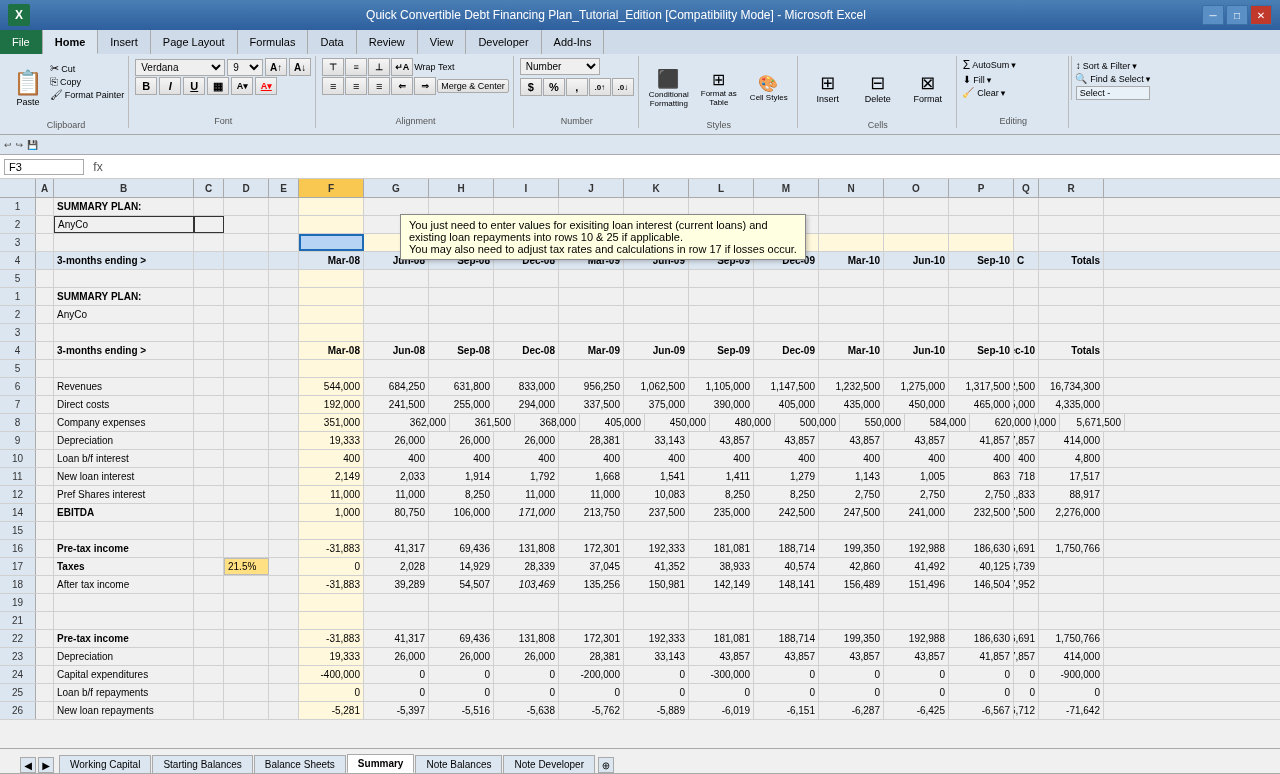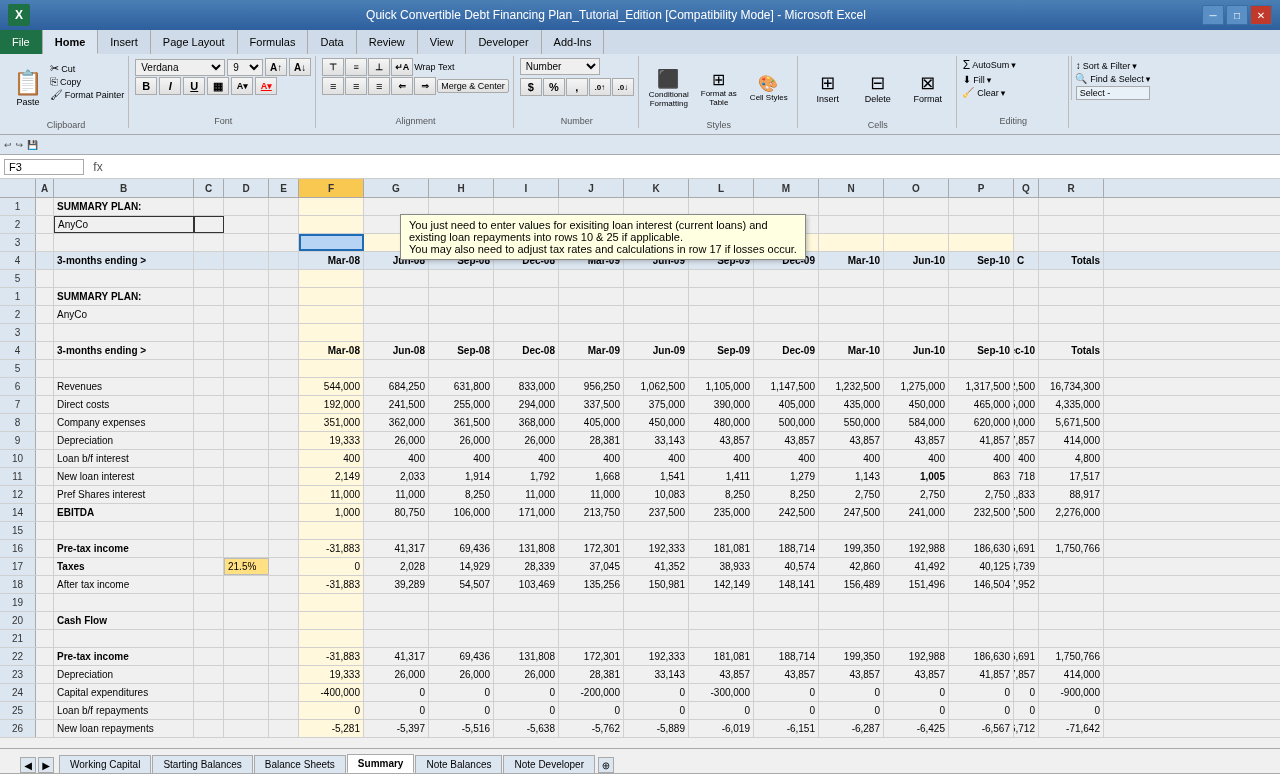--- a/index.html
+++ b/index.html
@@ -565,21 +565,21 @@
             <div class="cell right" style="width: 65px; min-width: 65px;">4,335,000</div>
           </div>
           <div class="sheet-row">
             <div class="row-num">8</div>
             <div class="cell" style="width: 18px; min-width: 18px;"></div>
             <div class="cell" style="width: 140px; min-width: 140px;">Company expenses</div>
             <div class="cell" style="width: 30px; min-width: 30px;"></div>
             <div class="cell" style="width: 45px; min-width: 45px;"></div>
             <div class="cell" style="width: 30px; min-width: 30px;"></div>
             <div class="cell selected-col right" style="width: 65px; min-width: 65px;">351,000</div>
-            <div class="cell right" style="width: 65px; min-width: 65px;">362,000</div>
+            <div class="cell right" style="width: 65px; min-width: 65px; margin-left: 21px;">362,000</div>
             <div class="cell right" style="width: 65px; min-width: 65px;">361,500</div>
             <div class="cell right" style="width: 65px; min-width: 65px;">368,000</div>
             <div class="cell right" style="width: 65px; min-width: 65px;">405,000</div>
             <div class="cell right" style="width: 65px; min-width: 65px;">450,000</div>
             <div class="cell right" style="width: 65px; min-width: 65px;">480,000</div>
             <div class="cell right" style="width: 65px; min-width: 65px;">500,000</div>
             <div class="cell right" style="width: 65px; min-width: 65px;">550,000</div>
             <div class="cell right" style="width: 65px; min-width: 65px;">584,000</div>
             <div class="cell right" style="width: 65px; min-width: 65px;">620,000</div>
             <div class="cell right" style="width: 25px; min-width: 25px;">640,000</div>
@@ -636,21 +636,21 @@
             <div class="cell" style="width: 30px; min-width: 30px;"></div>
             <div class="cell selected-col right" style="width: 65px; min-width: 65px;">2,149</div>
             <div class="cell right" style="width: 65px; min-width: 65px;">2,033</div>
             <div class="cell right" style="width: 65px; min-width: 65px;">1,914</div>
             <div class="cell right" style="width: 65px; min-width: 65px;">1,792</div>
             <div class="cell right" style="width: 65px; min-width: 65px;">1,668</div>
             <div class="cell right" style="width: 65px; min-width: 65px;">1,541</div>
             <div class="cell right" style="width: 65px; min-width: 65px;">1,411</div>
             <div class="cell right" style="width: 65px; min-width: 65px;">1,279</div>
             <div class="cell right" style="width: 65px; min-width: 65px; text-align: center;">1,143</div>
-            <div class="cell right" style="width: 65px; min-width: 65px; font-weight: bold;">1,005</div>
+            <div class="cell right" style="width: 65px; min-width: 65px;">1,005</div>
             <div class="cell right" style="width: 65px; min-width: 65px;">863</div>
             <div class="cell right" style="width: 25px; min-width: 25px;">718</div>
             <div class="cell right" style="width: 65px; min-width: 65px;">17,517</div>
           </div>
           <div class="sheet-row">
             <div class="row-num">12</div>
             <div class="cell" style="width: 18px; min-width: 18px;"></div>
             <div class="cell" style="width: 140px; min-width: 140px;">Pref Shares interest</div>
             <div class="cell" style="width: 30px; min-width: 30px;"></div>
             <div class="cell" style="width: 45px; min-width: 45px;"></div>
@@ -672,21 +672,21 @@
           <div class="sheet-row">
             <div class="row-num">14</div>
             <div class="cell" style="width: 18px; min-width: 18px;"></div>
             <div class="cell" style="width: 140px; min-width: 140px; font-weight: bold;">EBITDA</div>
             <div class="cell" style="width: 30px; min-width: 30px;"></div>
             <div class="cell" style="width: 45px; min-width: 45px;"></div>
             <div class="cell" style="width: 30px; min-width: 30px;"></div>
             <div class="cell selected-col right" style="width: 65px; min-width: 65px;">1,000</div>
             <div class="cell right" style="width: 65px; min-width: 65px;">80,750</div>
             <div class="cell right" style="width: 65px; min-width: 65px;">106,000</div>
-            <div class="cell right" style="width: 65px; min-width: 65px;">171,000</div>
+            <div class="cell right" style="width: 65px; min-width: 65px; font-style: italic;">171,000</div>
             <div class="cell right" style="width: 65px; min-width: 65px;">213,750</div>
             <div class="cell right" style="width: 65px; min-width: 65px;">237,500</div>
             <div class="cell right" style="width: 65px; min-width: 65px;">235,000</div>
             <div class="cell right" style="width: 65px; min-width: 65px;">242,500</div>
             <div class="cell right" style="width: 65px; min-width: 65px;">247,500</div>
             <div class="cell right" style="width: 65px; min-width: 65px;">241,000</div>
             <div class="cell right" style="width: 65px; min-width: 65px;">232,500</div>
             <div class="cell right" style="width: 25px; min-width: 25px;">267,500</div>
             <div class="cell right" style="width: 65px; min-width: 65px;">2,276,000</div>
           </div>
@@ -756,56 +756,35 @@
           <div class="sheet-row">
             <div class="row-num">18</div>
             <div class="cell" style="width: 18px; min-width: 18px;"></div>
             <div class="cell" style="width: 140px; min-width: 140px;">After tax income</div>
             <div class="cell" style="width: 30px; min-width: 30px;"></div>
             <div class="cell" style="width: 45px; min-width: 45px;"></div>
             <div class="cell" style="width: 30px; min-width: 30px;"></div>
             <div class="cell selected-col right" style="width: 65px; min-width: 65px;">-31,883</div>
             <div class="cell right" style="width: 65px; min-width: 65px;">39,289</div>
             <div class="cell right" style="width: 65px; min-width: 65px;">54,507</div>
-            <div class="cell right" style="width: 65px; min-width: 65px;">103,469</div>
+            <div class="cell right" style="width: 65px; min-width: 65px; font-style: italic;">103,469</div>
             <div class="cell right" style="width: 65px; min-width: 65px;">135,256</div>
             <div class="cell right" style="width: 65px; min-width: 65px;">150,981</div>
             <div class="cell right" style="width: 65px; min-width: 65px;">142,149</div>
             <div class="cell right" style="width: 65px; min-width: 65px;">148,141</div>
             <div class="cell right" style="width: 65px; min-width: 65px;">156,489</div>
             <div class="cell right" style="width: 65px; min-width: 65px;">151,496</div>
             <div class="cell right" style="width: 65px; min-width: 65px;">146,504</div>
             <div class="cell right" style="width: 25px; min-width: 25px;">177,952</div>
             <div class="cell right" style="width: 65px; min-width: 65px;"></div>
           </div>
           <div class="sheet-row">
             <div class="row-num">19</div>
             <div class="cell" style="width: 18px; min-width: 18px;"></div>
             <div class="cell" style="width: 140px; min-width: 140px;"></div>
-            <div class="cell" style="width: 30px; min-width: 30px;"></div>
-            <div class="cell" style="width: 45px; min-width: 45px;"></div>
-            <div class="cell" style="width: 30px; min-width: 30px;"></div>
-            <div class="cell selected-col right" style="width: 65px; min-width: 65px;"></div>
-            <div class="cell right" style="width: 65px; min-width: 65px;"></div>
-            <div class="cell right" style="width: 65px; min-width: 65px;"></div>
-            <div class="cell right" style="width: 65px; min-width: 65px;"></div>
-            <div class="cell right" style="width: 65px; min-width: 65px;"></div>
-            <div class="cell right" style="width: 65px; min-width: 65px;"></div>
-            <div class="cell right" style="width: 65px; min-width: 65px;"></div>
-            <div class="cell right" style="width: 65px; min-width: 65px;"></div>
-            <div class="cell right" style="width: 65px; min-width: 65px;"></div>
-            <div class="cell right" style="width: 65px; min-width: 65px;"></div>
-            <div class="cell right" style="width: 65px; min-width: 65px;"></div>
-            <div class="cell right" style="width: 25px; min-width: 25px;"></div>
-            <div class="cell right" style="width: 65px; min-width: 65px;"></div>
-          </div>
-          <div class="sheet-row">
-            <div class="row-num">20</div>
-            <div class="cell" style="width: 18px; min-width: 18px;"></div>
-            <div class="cell" style="width: 140px; min-width: 140px; font-weight: bold;">Cash Flow</div>
             <div class="cell" style="width: 30px; min-width: 30px;"></div>
             <div class="cell" style="width: 45px; min-width: 45px;"></div>
             <div class="cell" style="width: 30px; min-width: 30px;"></div>
             <div class="cell selected-col right" style="width: 65px; min-width: 65px;"></div>
             <div class="cell right" style="width: 65px; min-width: 65px;"></div>
             <div class="cell right" style="width: 65px; min-width: 65px;"></div>
             <div class="cell right" style="width: 65px; min-width: 65px;"></div>
             <div class="cell right" style="width: 65px; min-width: 65px;"></div>
             <div class="cell right" style="width: 65px; min-width: 65px;"></div>
             <div class="cell right" style="width: 65px; min-width: 65px;"></div>

